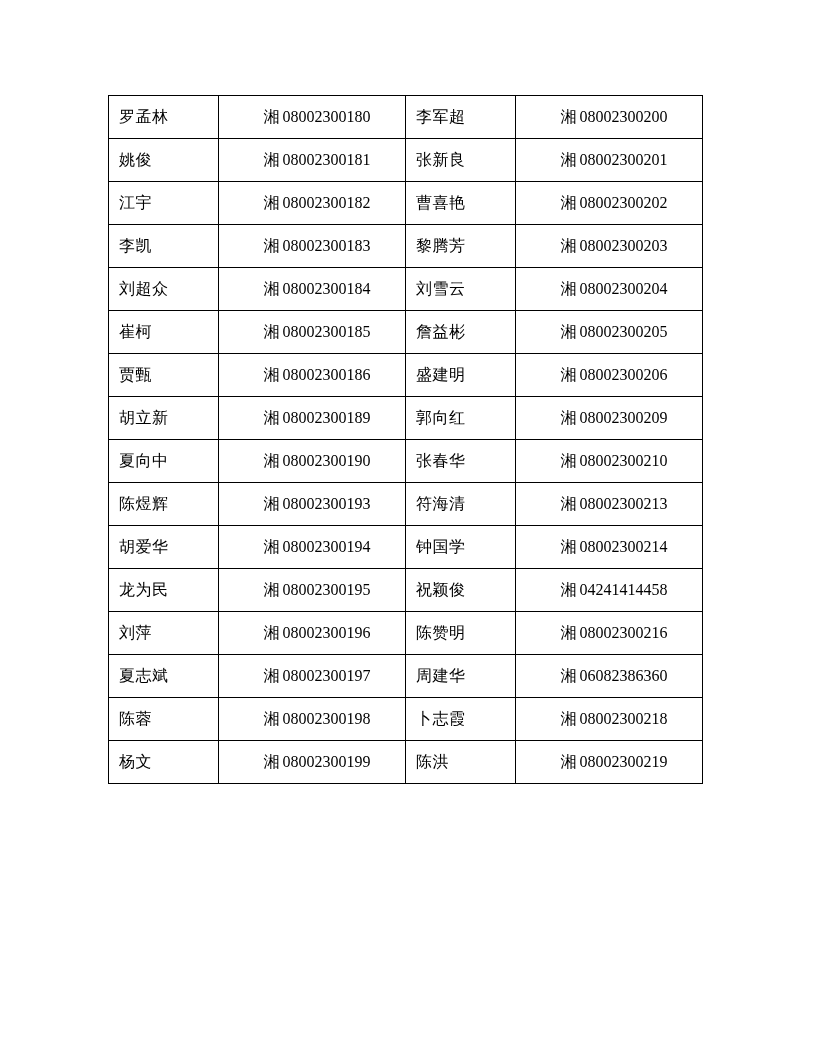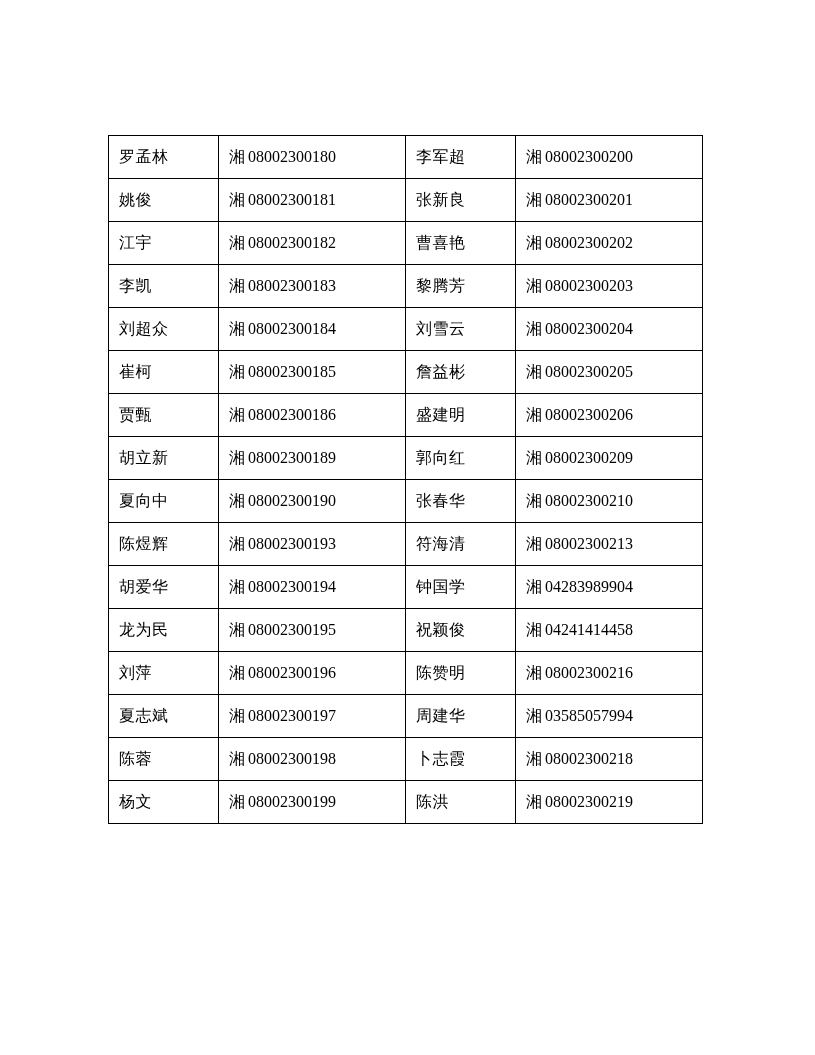--- a/index.html
+++ b/index.html
@@ -26,40 +26,40 @@
   .table-wrap {
     position: absolute;
     left: 108px;
     top: 95px;
     width: 550px;
   }
   table.roster {
     border-collapse: collapse;
     width: 550px;
     table-layout: fixed;
-    margin-top: 40px;
   }
   table.roster td {
     border: 1px solid #000000;
     height: 42px;
     padding: 0 0 0 10px;
     vertical-align: middle;
     font-size: 16px;
     line-height: 1.1;
     white-space: nowrap;
     overflow: hidden;
   }
   td.name-cell {
     width: 99px;
     font-family: "DejaVu Sans", "Liberation Sans", sans-serif;
     letter-spacing: 0.5px;
   }
   td.id-cell {
     width: 176px;
     font-family: "DejaVu Sans", "Liberation Sans", sans-serif;
+    text-align: center;
   }
   .id-prefix {
     margin-right: 3px;
   }
   .id-number {
     font-family: "Liberation Serif", "DejaVu Serif", serif;
     font-size: 16px;
   }
 </style>
 </head>
@@ -126,39 +126,39 @@
           <tr>
             <td class="name-cell">陈煜辉</td>
             <td class="id-cell"><span class="id-prefix">湘</span><span class="id-number">08002300193</span></td>
             <td class="name-cell">符海清</td>
             <td class="id-cell"><span class="id-prefix">湘</span><span class="id-number">08002300213</span></td>
           </tr>
           <tr>
             <td class="name-cell">胡爱华</td>
             <td class="id-cell"><span class="id-prefix">湘</span><span class="id-number">08002300194</span></td>
             <td class="name-cell">钟国学</td>
-            <td class="id-cell"><span class="id-prefix">湘</span><span class="id-number">04283989904</span></td>
+            <td class="id-cell"><span class="id-prefix">湘</span><span class="id-number">08002300214</span></td>
           </tr>
           <tr>
             <td class="name-cell">龙为民</td>
             <td class="id-cell"><span class="id-prefix">湘</span><span class="id-number">08002300195</span></td>
             <td class="name-cell">祝颖俊</td>
             <td class="id-cell"><span class="id-prefix">湘</span><span class="id-number">04241414458</span></td>
           </tr>
           <tr>
             <td class="name-cell">刘萍</td>
             <td class="id-cell"><span class="id-prefix">湘</span><span class="id-number">08002300196</span></td>
             <td class="name-cell">陈赞明</td>
             <td class="id-cell"><span class="id-prefix">湘</span><span class="id-number">08002300216</span></td>
           </tr>
           <tr>
             <td class="name-cell">夏志斌</td>
             <td class="id-cell"><span class="id-prefix">湘</span><span class="id-number">08002300197</span></td>
             <td class="name-cell">周建华</td>
-            <td class="id-cell"><span class="id-prefix">湘</span><span class="id-number">03585057994</span></td>
+            <td class="id-cell"><span class="id-prefix">湘</span><span class="id-number">06082386360</span></td>
           </tr>
           <tr>
             <td class="name-cell">陈蓉</td>
             <td class="id-cell"><span class="id-prefix">湘</span><span class="id-number">08002300198</span></td>
             <td class="name-cell">卜志霞</td>
             <td class="id-cell"><span class="id-prefix">湘</span><span class="id-number">08002300218</span></td>
           </tr>
           <tr>
             <td class="name-cell">杨文</td>
             <td class="id-cell"><span class="id-prefix">湘</span><span class="id-number">08002300199</span></td>

